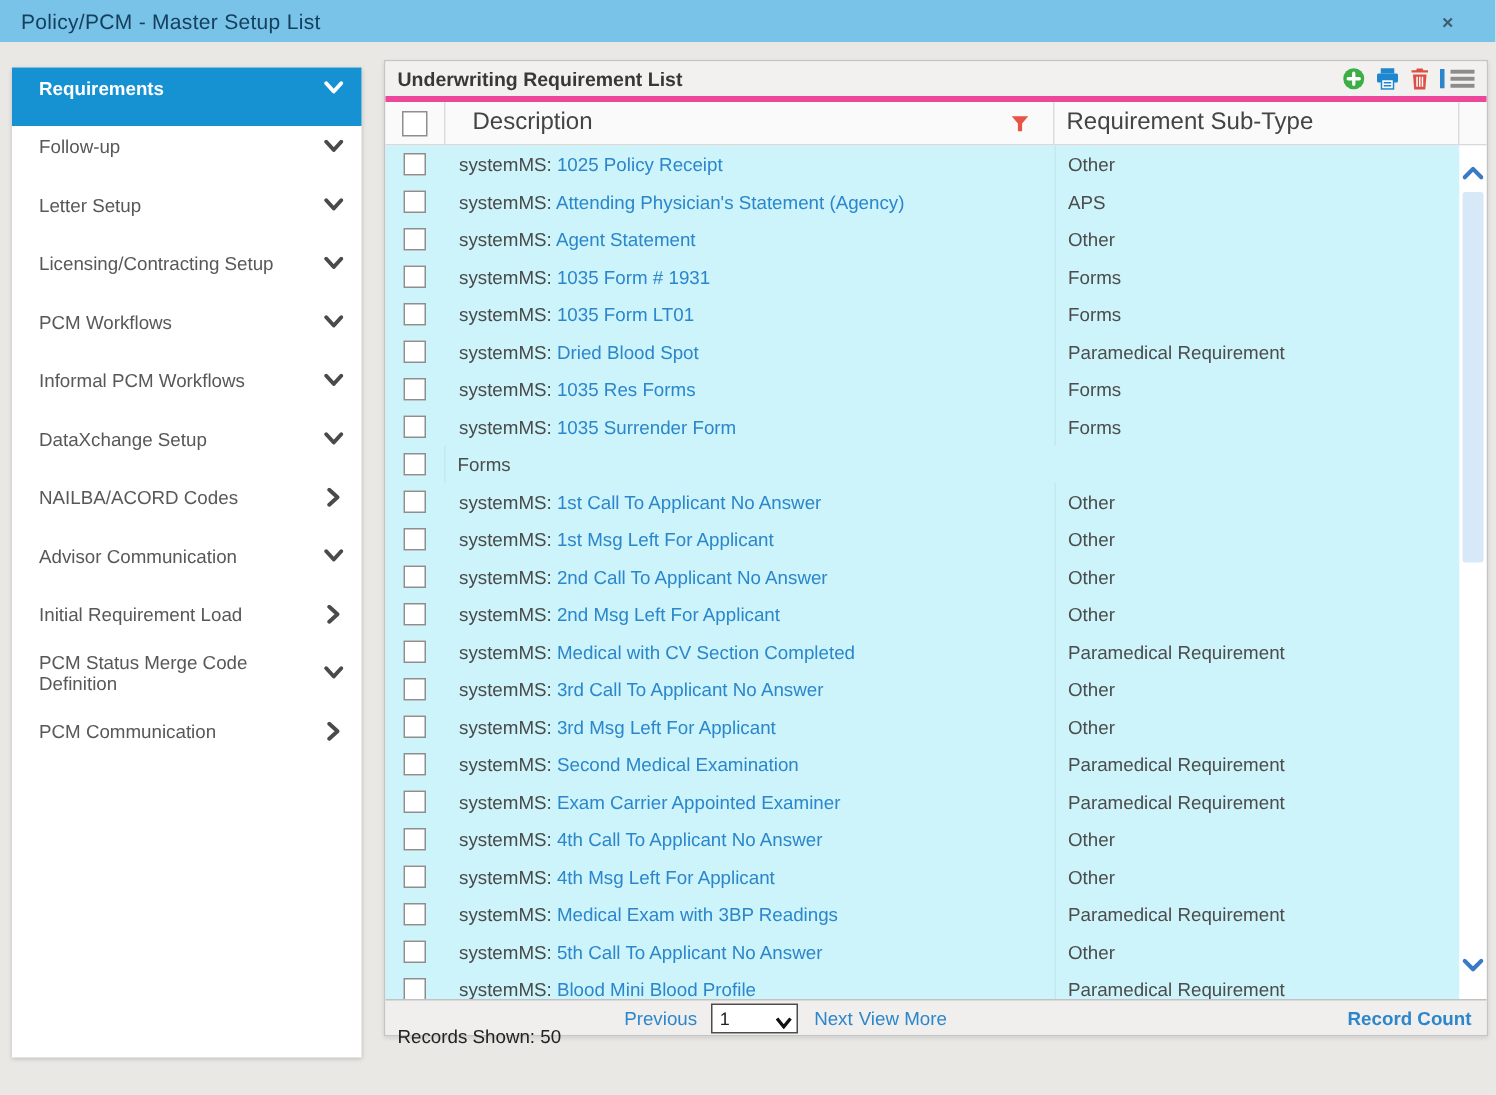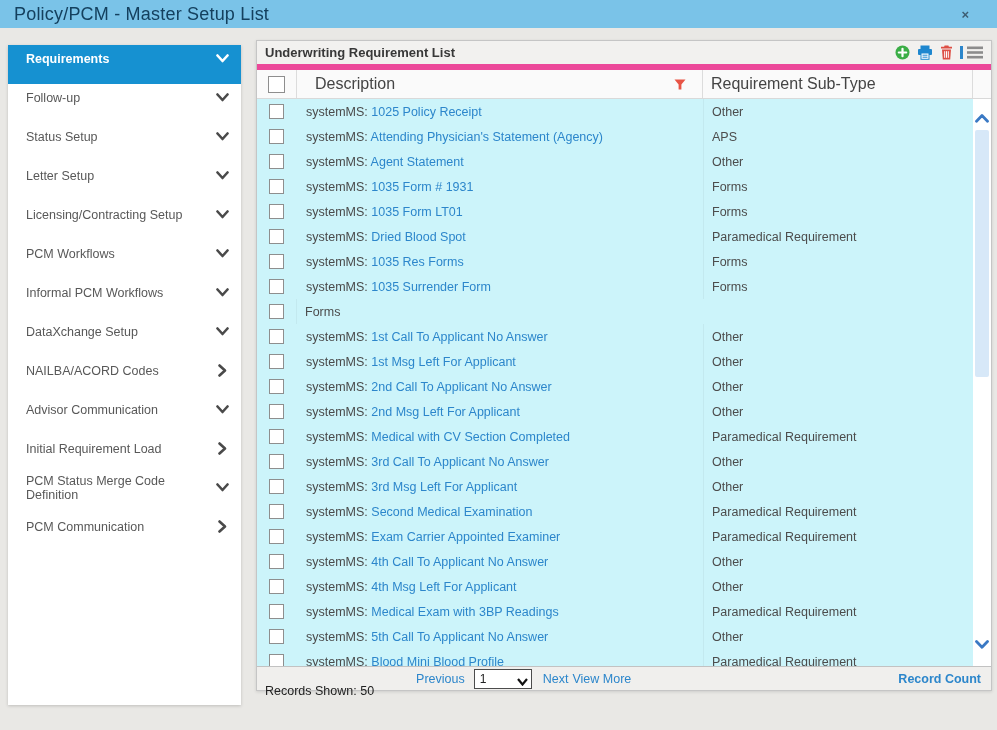--- a/index.html
+++ b/index.html
@@ -8,21 +8,21 @@
     background:#e9e8e5;
     font-family:"Liberation Sans","DejaVu Sans",sans-serif;
     -webkit-font-smoothing:antialiased;
   }
   
   .titlebar{
     position:absolute;left:0;top:0;width:997px;height:28px;
     background:#7ac3e8;display:flex;align-items:center;
   }
   .titlebar .title{
-    margin-left:14px;font-size:18px;color:#14405e;letter-spacing:.2px;
+    margin-left:14px;font-size:14px;color:#14405e;letter-spacing:.2px;
   }
   .titlebar .close{
     position:absolute;right:28px;top:0;height:28px;display:flex;align-items:center;
     color:#3d5d72;font-size:13px;font-weight:bold;cursor:pointer;line-height:1;
   }
   
   .sidebar{
     position:absolute;left:8px;top:45px;width:233px;height:660px;
     background:#ffffff;box-shadow:0 1px 3px rgba(0,0,0,.18);
   }
@@ -38,21 +38,21 @@
   .side-item.selected{background:#1691d1;color:#ffffff;font-weight:bold;}
   .side-item.selected .chev{color:#ffffff;}
   
   .panel{
     position:absolute;left:256px;top:40px;width:736px;height:651px;
     background:#ffffff;border:1px solid #c5c5c5;box-sizing:border-box;
     box-shadow:0 1px 3px rgba(0,0,0,.12);
     display:flex;flex-direction:column;
   }
   .panel-header{
-    height:23px;flex:none;background:#f2f1ef;border-bottom:6px solid #ec4899;
+    height:23px;flex:none;background:#f2f1ef;border-bottom:4px solid #ec4899;
     display:flex;align-items:center;
   }
   .panel-title{margin-left:8px;font-size:13px;font-weight:bold;color:#383838;flex:1;}
   .toolbar{display:flex;align-items:center;gap:7px;padding-right:7px;}
   .tool{display:flex;align-items:center;cursor:pointer;}
   
   .grid-header{
     height:28px;flex:none;background:#fafafa;border-bottom:1px solid #d9d9d9;
     display:flex;align-items:stretch;font-size:16px;color:#444;
   }
@@ -126,28 +126,20 @@
 
   <div class="side-item">
     <span class="lbl">Follow-up</span>
     <span class="chev">
       <svg width="13" height="9" viewBox="0 0 13 9">
           <polyline points="1.5,1.5 6.5,7 11.5,1.5" fill="none" stroke="currentColor" stroke-width="2.6" stroke-linecap="round" stroke-linejoin="round"></polyline>
         </svg>
     </span>
   </div>
 
-  <div class="side-item">
-    <span class="lbl">Status Setup</span>
-    <span class="chev">
-      <svg width="13" height="9" viewBox="0 0 13 9">
-          <polyline points="1.5,1.5 6.5,7 11.5,1.5" fill="none" stroke="currentColor" stroke-width="2.6" stroke-linecap="round" stroke-linejoin="round"></polyline>
-        </svg>
-    </span>
-  </div>
 
   <div class="side-item">
     <span class="lbl">Letter Setup</span>
     <span class="chev">
       <svg width="13" height="9" viewBox="0 0 13 9">
           <polyline points="1.5,1.5 6.5,7 11.5,1.5" fill="none" stroke="currentColor" stroke-width="2.6" stroke-linecap="round" stroke-linejoin="round"></polyline>
         </svg>
     </span>
   </div>
 

